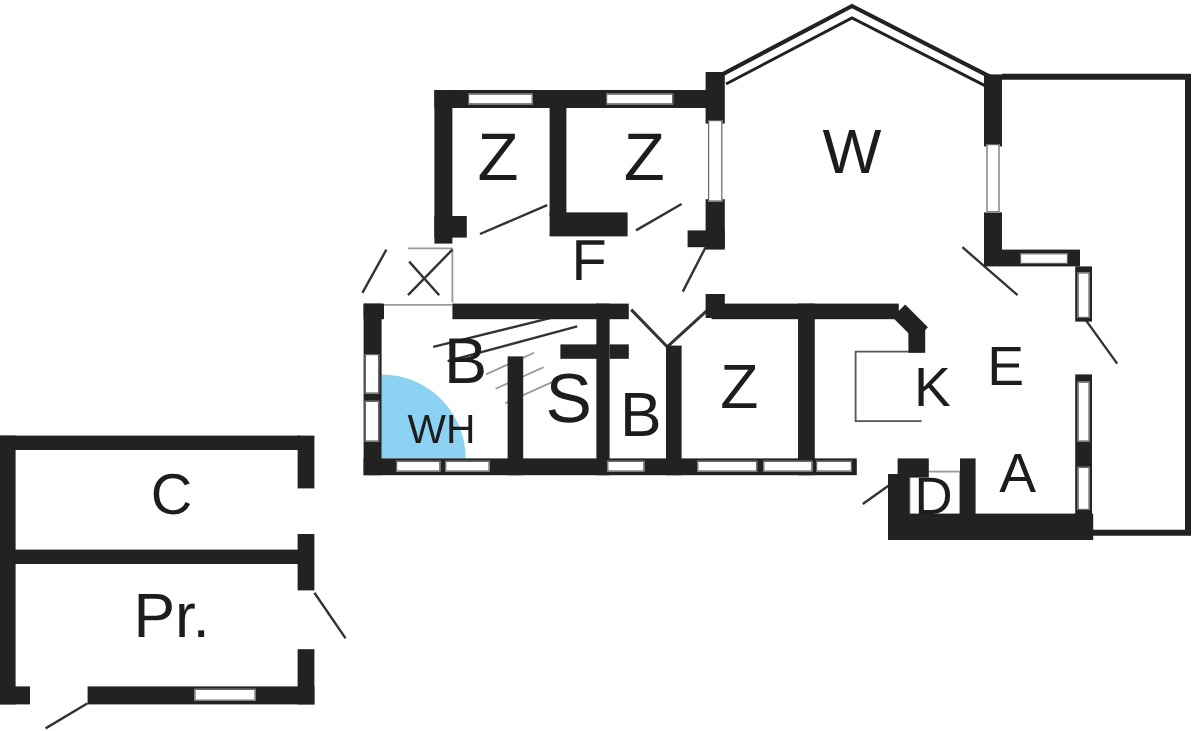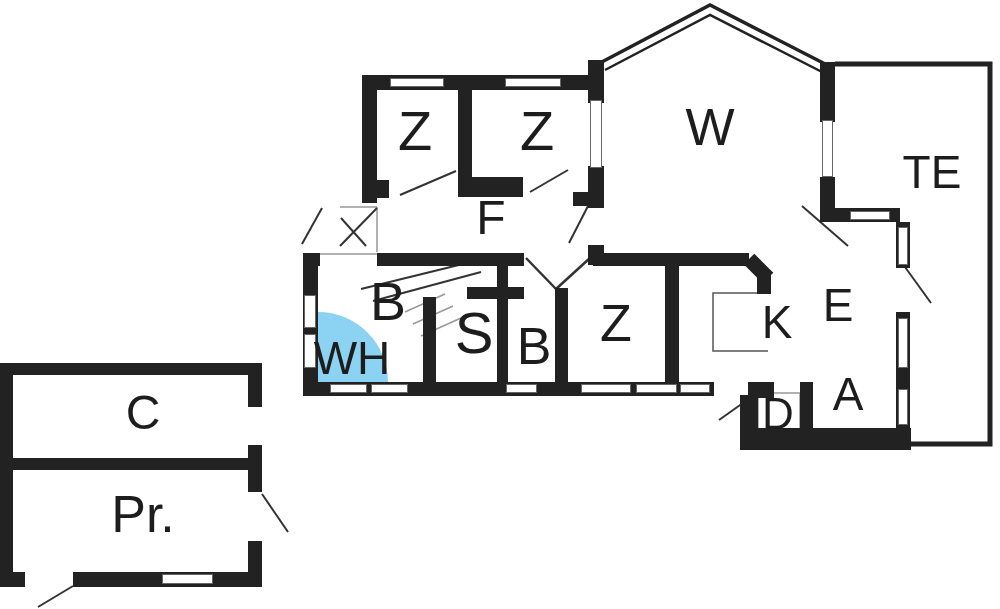--- a/index.html
+++ b/index.html
@@ -115,24 +115,23 @@
   <div class="win" style="left:371px;top:384px;width:37px;height:9px"></div>
   <div class="win" style="left:506px;top:384px;width:31px;height:9px"></div>
   <div class="win" style="left:581px;top:384px;width:50px;height:9px"></div>
   <div class="win" style="left:636px;top:384px;width:41px;height:9px"></div>
   <div class="win" style="left:680px;top:384px;width:30px;height:9px"></div>
   <div class="win" style="left:162px;top:574px;width:51px;height:10px"></div>
 
   <div class="lbl" style="left:415px;top:131px;font-size:56px">Z</div>
   <div class="lbl" style="left:537px;top:131px;font-size:56px">Z</div>
   <div class="lbl" style="left:710px;top:127px;font-size:52px">W</div>
-  <div class="lbl" style="left:932px;top:172px;font-size:46px">TE</div>
   <div class="lbl" style="left:491px;top:218px;font-size:48px">F</div>
   <div class="lbl" style="left:388px;top:301px;font-size:54px">B</div>
-  <div class="lbl" style="left:352px;top:358px;font-size:46px">WH</div>
+  <div class="lbl" style="left:368px;top:358px;font-size:34px">WH</div>
   <div class="lbl" style="left:474px;top:333px;font-size:58px">S</div>
   <div class="lbl" style="left:534px;top:346px;font-size:52px">B</div>
   <div class="lbl" style="left:616px;top:323px;font-size:52px">Z</div>
   <div class="lbl" style="left:777px;top:322px;font-size:46px">K</div>
   <div class="lbl" style="left:838px;top:305px;font-size:46px">E</div>
   <div class="lbl" style="left:848px;top:394px;font-size:46px">A</div>
   <div class="lbl" style="left:778px;top:414px;font-size:44px">D</div>
   <div class="lbl" style="left:143px;top:413px;font-size:48px">C</div>
   <div class="lbl" style="left:143px;top:514px;font-size:52px">Pr.</div>
 

